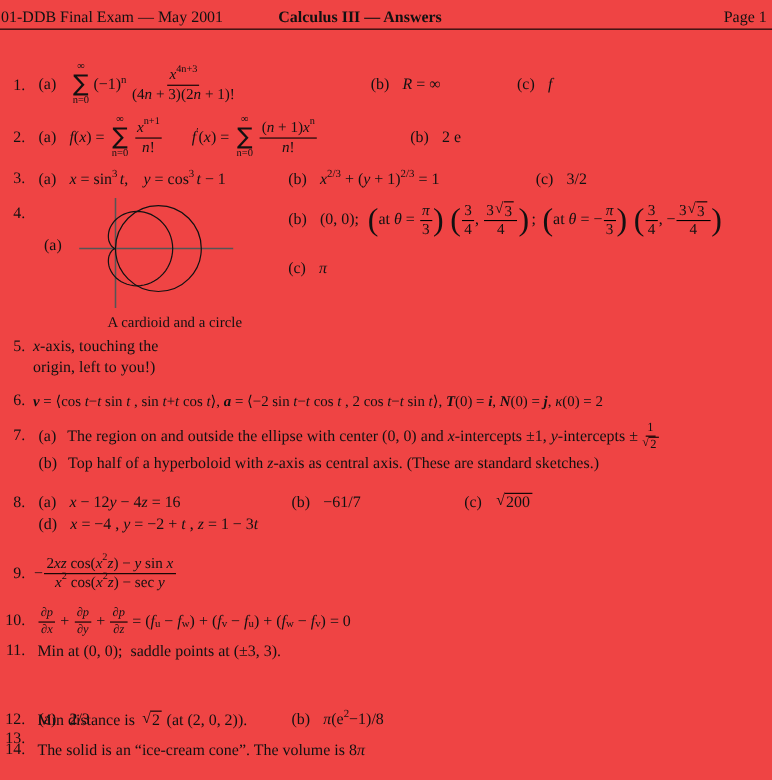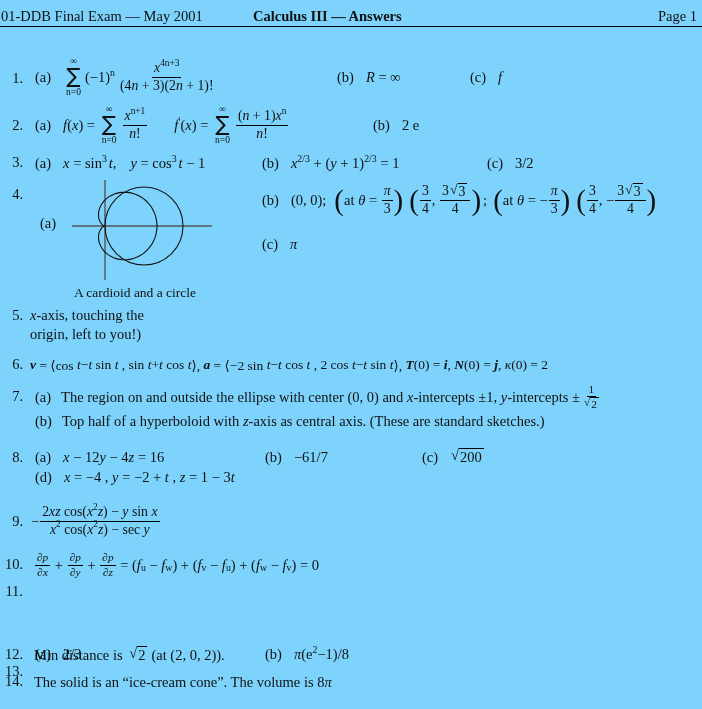--- a/index.html
+++ b/index.html
@@ -1,16 +1,16 @@
 <!DOCTYPE html>
 <html><head>
 <meta charset="utf-8">
 <style>
   html,body{margin:0;padding:0;background:#fff;}
-  .page{position:relative;width:702px;height:709px;background:#7dd3fc;color:#111;
+  .page{position:relative;width:702px;height:709px;background:#ef4444;color:#111;
         font-family:"Liberation Serif","DejaVu Serif",serif;font-size:14.5px;overflow:hidden;}
   
   .hdr-left{position:absolute;left:1px;top:8px;}
   .hdr-title{position:absolute;left:253px;top:8px;font-weight:bold;}
   .hdr-page{position:absolute;right:5px;top:8px;}
   .rule{position:absolute;left:0;right:0;top:26px;height:1px;background:#000;}
   
   .item{position:absolute;left:0;right:0;}
   .num{position:absolute;left:0;width:23px;text-align:right;white-space:pre;}
   .part{position:absolute;display:flex;align-items:center;height:100%;white-space:pre;}
@@ -25,21 +25,21 @@
   .fd{display:flex;align-items:center;justify-content:center;padding:0 2px;}
   .fs{font-size:.78em;}
   .sum{display:inline-flex;flex-direction:column;align-items:center;line-height:1;margin:0 3px;}
   .shi,.slo{font-size:9.5px;line-height:1.15;white-space:pre;}
   .sig{font-size:21px;line-height:.95;font-family:"DejaVu Sans",sans-serif;}
   .sqrt{display:inline-flex;align-items:flex-start;margin:0 1px;}
   .rad{line-height:1.05;}
   .vinc{border-top:1px solid #000;padding:0 2px 0 1px;line-height:1.15;display:inline-flex;}
   .big{font-size:29px;line-height:1;font-weight:400;}
   .gap{display:inline-block;}
-  .caption{position:absolute;left:50px;top:107px;width:170px;text-align:center;font-size:13.5px;}
+  .caption{position:absolute;left:50px;top:107px;width:170px;text-align:right;font-size:13.5px;}
   svg{position:absolute;}
   .ax{stroke:#555;stroke-width:1.4;}
   .crv{stroke:#111;stroke-width:1.1;fill:none;}
   .f13{font-size:13.5px;}
 </style>
 </head>
 <body>
 
 <div class="page">
 
@@ -112,20 +112,21 @@
     <div class="part" style="left:31px"><span class="t">−</span><span class="frac"><span class="fn"><span class="t">2</span><span class="t it">xz</span><span class="t"> cos(</span><span class="t it">x</span><span class="sup">2</span><span class="t it">z</span><span class="t">) − </span><span class="t it">y</span><span class="t"> sin </span><span class="t it">x</span></span><span class="fd"><span class="t it">x</span><span class="sup">2</span><span class="t"> cos(</span><span class="t it">x</span><span class="sup">2</span><span class="t it">z</span><span class="t">) − sec </span><span class="t it">y</span></span></span></div>
   </div>
 
   <div class="item" style="top:552px;height:26px">
     <span class="num" style="top:4px">10.</span>
     <div class="part" style="left:34px"><span class="frac fs"><span class="fn"><span class="t it">∂p</span></span><span class="fd"><span class="t it">∂x</span></span></span><span class="t"> + </span><span class="frac fs"><span class="fn"><span class="t it">∂p</span></span><span class="fd"><span class="t it">∂y</span></span></span><span class="t"> + </span><span class="frac fs"><span class="fn"><span class="t it">∂p</span></span><span class="fd"><span class="t it">∂z</span></span></span><span class="t"> = (</span><span class="t it">f</span><span class="sub">u</span><span class="t"> − </span><span class="t it">f</span><span class="sub">w</span><span class="t">) + (</span><span class="t it">f</span><span class="sub">v</span><span class="t"> − </span><span class="t it">f</span><span class="sub">u</span><span class="t">) + (</span><span class="t it">f</span><span class="sub">w</span><span class="t"> − </span><span class="t it">f</span><span class="sub">v</span><span class="t">) = 0</span></div>
   </div>
 
   <div class="item" style="top:583px;height:18px">
     <span class="num" style="top:0">11.</span>
+    <div class="part" style="left:34px"><span class="t">Min at (0, 0);  saddle points at (±3, 3).</span></div>
   </div>
 
   <div class="item" style="top:644px;height:22px">
     <span class="num" style="top:2px">12.</span>
     <div class="part" style="left:34px"><span class="t">Min distance is </span><span class="gap" style="width: 2px;"></span><span class="sqrt"><span class="rad">√</span><span class="vinc"><span class="t">2</span></span></span><span class="gap" style="width: 3px;"></span><span class="t">(at (2, 0, 2)).</span></div>
   </div>
 
   <div class="item" style="top:644px;height:21px">
     <span class="num" style="top:19px">13.</span>
     <div class="part" style="left:35px"><span class="t">(a)</span><span class="gap" style="width: 12px;"></span><span class="t">2/3</span></div>

